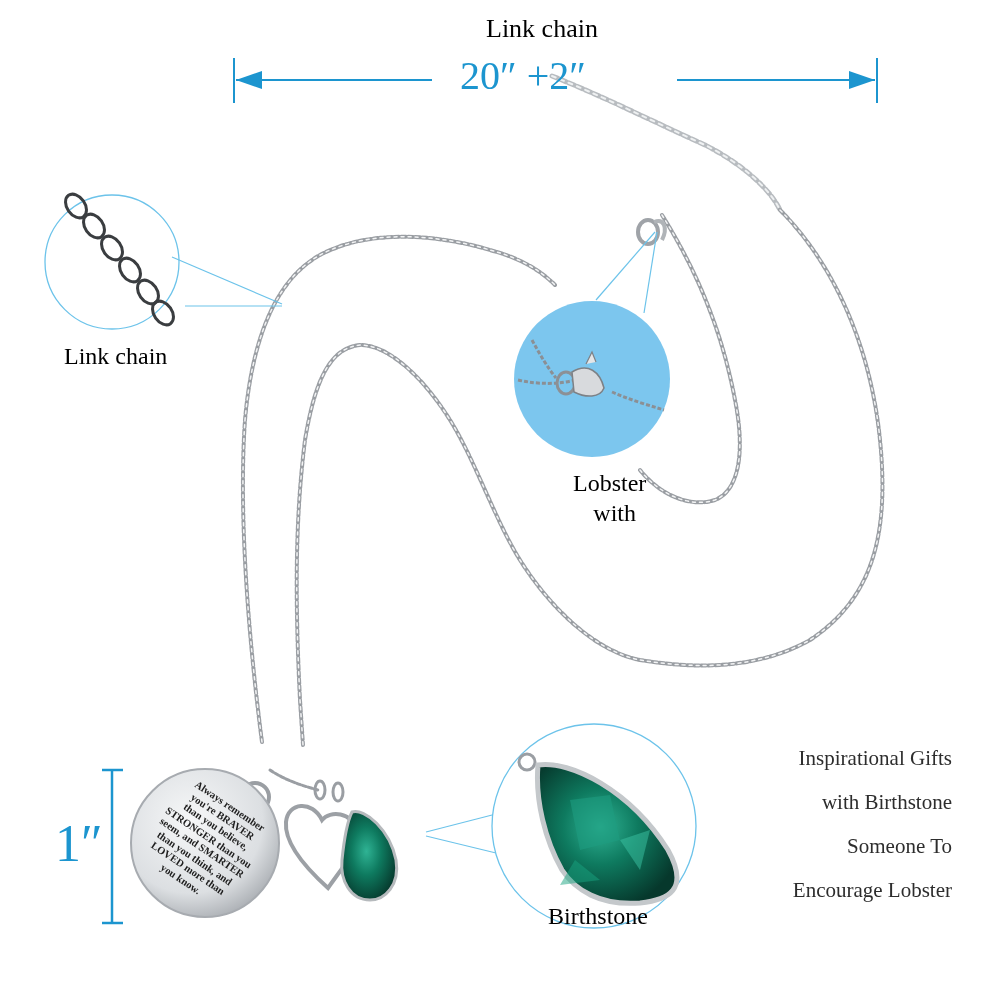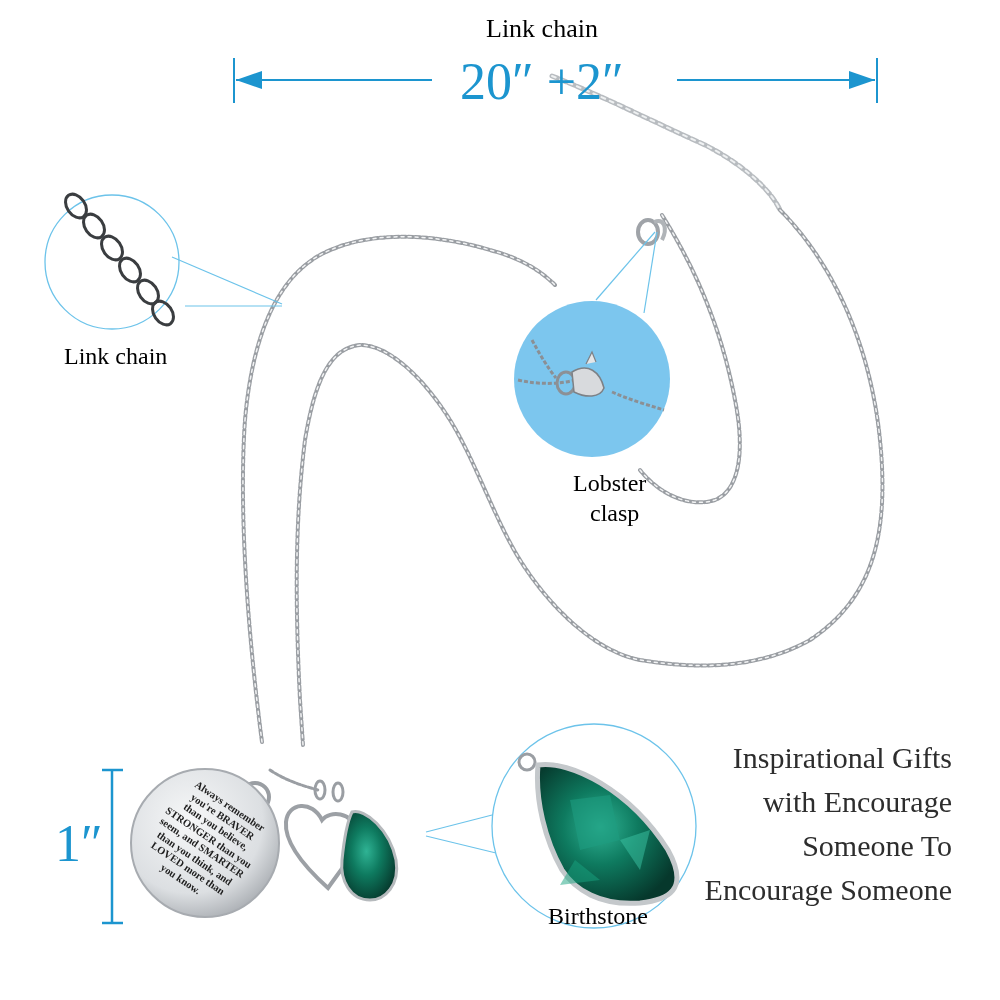--- a/index.html
+++ b/index.html
@@ -1,23 +1,23 @@
 <!DOCTYPE html>
 <html><head>
   <meta charset="utf-8">
   <style>
     html, body { margin: 0; padding: 0; background: #ffffff; }
     body { width: 1000px; height: 1000px; position: relative; overflow: hidden;
            font-family: "Liberation Serif", "DejaVu Serif", serif; color: #2b2b2b; }
     .abs { position: absolute; }
     .label { font-size: 24px; color: #000000; white-space: nowrap; }
-    .dim-text { color: #1c95cf; font-size: 52px; line-height: 1; white-space: nowrap; }
+    .dim-text { color: #1c95cf; font-size: 40px; line-height: 1; white-space: nowrap; }
     svg.art { position: absolute; left: 0; top: 0; }
     .tagline { position: absolute; right: 48px; top: 736px; text-align: right;
-               font-size: 30px; line-height: 44px; color: #2d2d2d; }
+               font-size: 21px; line-height: 44px; color: #2d2d2d; }
     .tagline div { white-space: nowrap; }
     .stamp { position: absolute; left: 137px; top: 775px; width: 136px; height: 136px;
              display: flex; flex-direction: column; align-items: center; justify-content: center;
              transform: rotate(34deg); font-family: "Liberation Serif", serif; font-weight: bold;
              font-size: 10.5px; line-height: 12.5px; color: #1d1d1d; text-align: center; }
   </style>
 </head>
 <body>
 
 <svg class="art" width="1000" height="1000" viewBox="0 0 1000 1000">
@@ -127,36 +127,36 @@
   </g>
 </svg>
 
 <div class="abs label" style="left:486px; top:14px; font-size:26px;">Link chain</div>
 <div class="abs dim-text" style="left:460px; top:56px;">20″ +2″</div>
 
 <div class="abs label" style="left:64px; top:343px;">Link chain</div>
 
 <div class="abs label" style="left:573px; top:468px; text-align:center; line-height:30px;">
   <div>Lobster</div>
-  <div style="padding-left:10px;">clasp</div>
+  <div style="padding-left:10px;">with</div>
 </div>
 
 <div class="abs label" style="left:548px; top:903px;">Birthstone</div>
 
 <div class="abs dim-text" style="left:55px; top:818px; font-size:52px;">1″</div>
 
 <div class="stamp">
   <div>Always remember</div>
   <div>you're BRAVER</div>
   <div>than you believe,</div>
   <div>STRONGER than you</div>
   <div>seem, and SMARTER</div>
   <div>than you think, and</div>
   <div>LOVED more than</div>
   <div>you know.</div>
 </div>
 
 <div class="tagline">
   <div>Inspirational Gifts</div>
-  <div>with Encourage</div>
+  <div>with Birthstone</div>
   <div>Someone To</div>
-  <div>Encourage Someone</div>
+  <div>Encourage Lobster</div>
 </div>
 
 </body></html>

